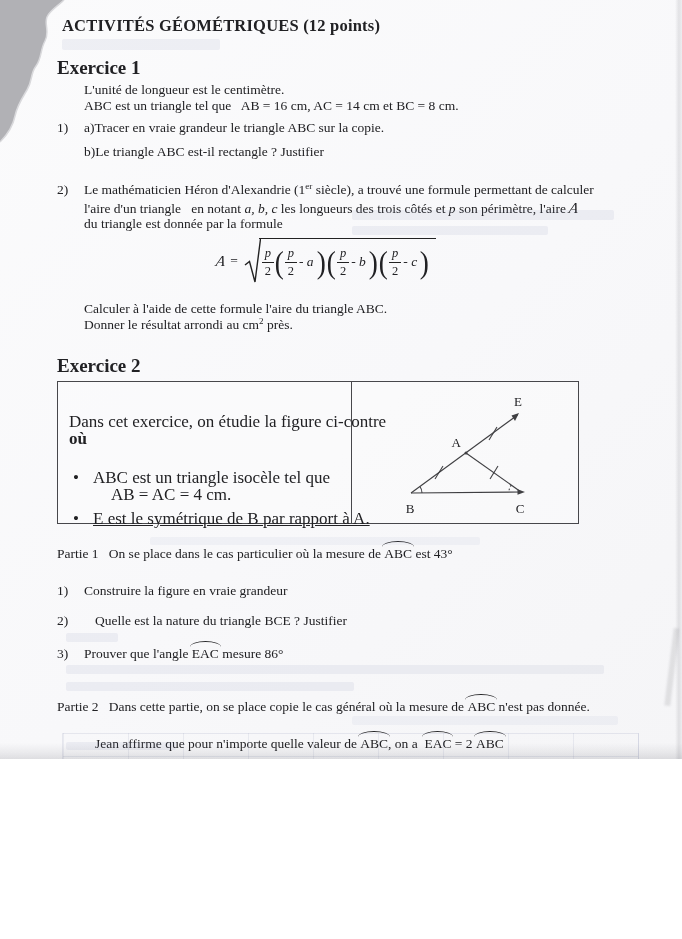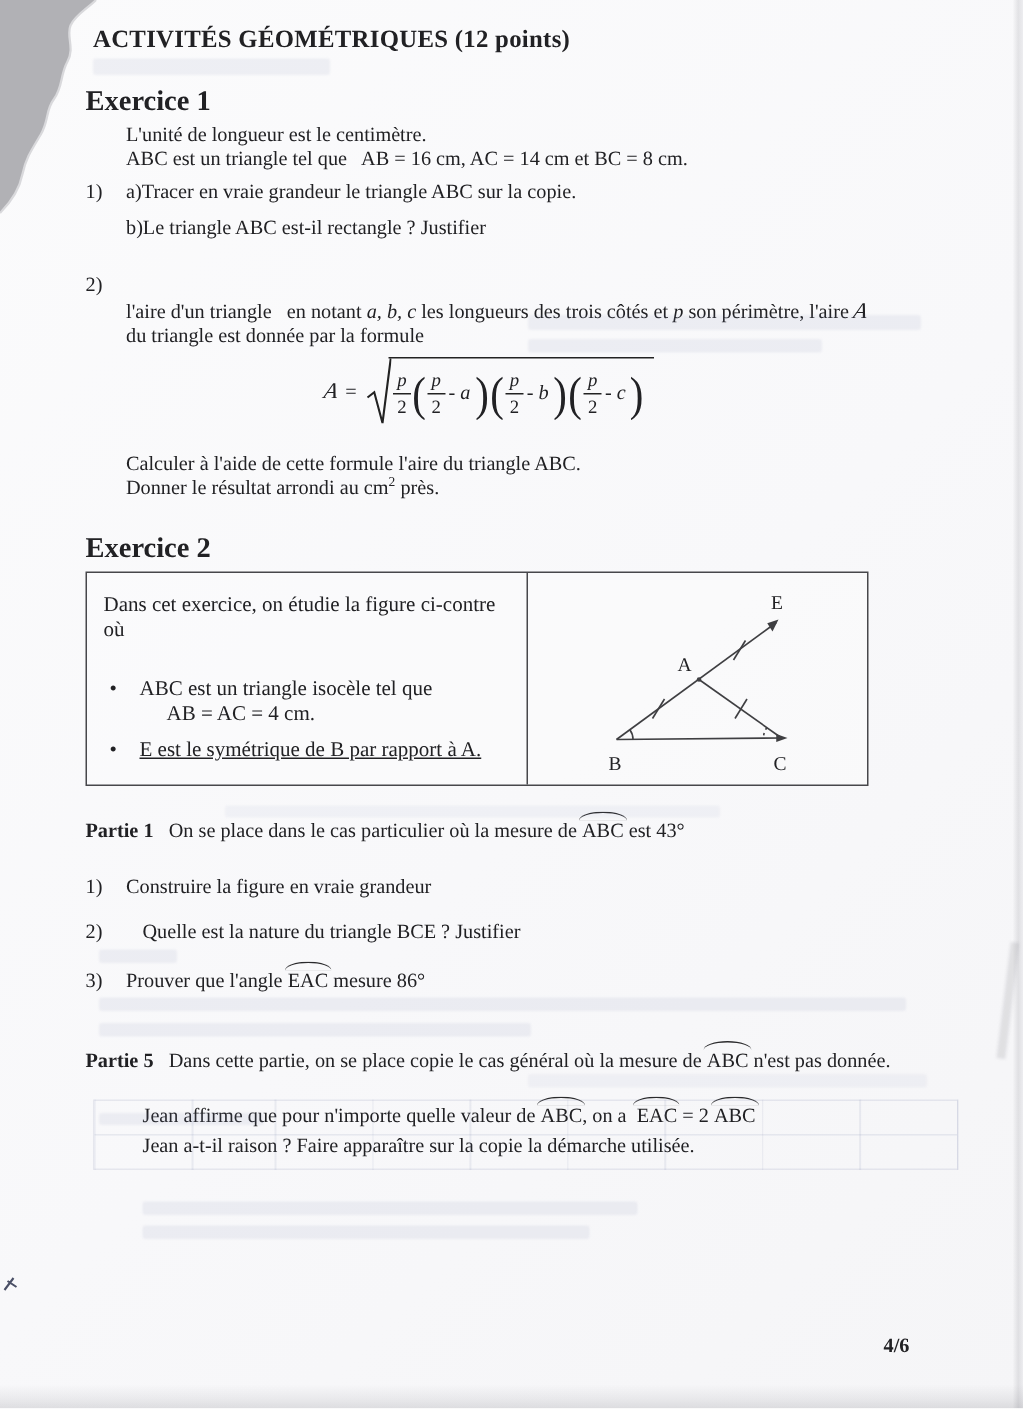--- a/index.html
+++ b/index.html
@@ -1,27 +1,27 @@
 <!DOCTYPE html>
 <html><head>
 <meta charset="utf-8">
 <style>
   html,body{margin:0;padding:0;}
   .scan{
     position:relative;
-    width:682px;height:939px;
+    width:682px;height:759px;
     background:linear-gradient(135deg,#fbfbfc 0%,#f8f8fa 55%,#f5f5f7 100%);
     font-family:"Liberation Serif","DejaVu Serif",serif;
     color:#212124;
     overflow:hidden;
   }
   .abs{position:absolute;white-space:pre;font-size:13.5px;line-height:1.25;}
   .h1{font-weight:bold;font-size:16.5px;letter-spacing:.2px;}
   .h2{font-weight:bold;font-size:19px;}
-  .b{font-weight:bold;}
+  .b{font-weight:normal;}
   .it{font-style:italic;}
   .sup{font-size:9px;position:relative;top:-5px;}
   
   .arc{position:relative;display:inline-block;}
   .arc::before{content:"";position:absolute;top:-5px;left:-2px;right:-2px;height:5px;
     border-top:1.2px solid #2a2a2c;border-radius:50% 50% 0 0 / 100% 100% 0 0;}
   
   .formula{position:absolute;left:216px;top:237px;display:flex;align-items:center;height:48px;font-size:13.5px;}
   .scriptA{font-style:italic;font-size:15px;display:inline-block;transform:skewX(-10deg);margin-right:5px;}
   .eq{margin-right:6px;}
@@ -31,21 +31,21 @@
   .frac{display:inline-block;text-align:center;font-size:12.5px;line-height:1.15;
     vertical-align:middle;font-style:italic;}
   .fnum{display:block;border-bottom:1px solid #222;padding:0 3px 1px;}
   .fden{display:block;padding-top:1px;font-style:normal;}
   .bp{font-size:32px;font-weight:400;line-height:1;display:inline-block;transform:scaleX(.85);}
   .mvar{font-style:italic;margin:0 2px;}
   
   .ex2-box{position:absolute;left:57px;top:381px;width:520px;height:141px;
     border:1.4px solid #47474b;background:rgba(255,255,255,.25);}
   .ex2-divider{position:absolute;left:293px;top:0;bottom:0;width:0;border-left:1.3px solid #47474b;}
-  .cell-abs{position:absolute;white-space:pre;font-size:14px;}
+  .cell-abs{position:absolute;white-space:pre;font-size:17px;margin-top:16px;}
   
   .ghostbar{position:absolute;background:rgba(128,138,176,.10);filter:blur(.7px);border-radius:2px;}
   .ghost-table{position:absolute;left:62px;top:733px;width:575px;height:45px;
     border:1px solid rgba(128,138,176,.16);
     background-image:repeating-linear-gradient(90deg,rgba(128,138,176,.13) 0 1px,transparent 1px 65px);
     background-position:120px 0;filter:blur(.4px);}
   .ghost-table::after{content:"";position:absolute;left:0;right:0;top:22px;height:1px;
     background:rgba(128,138,176,.15);}
   .bottom-shade{position:absolute;left:0;right:0;bottom:0;height:16px;
     background:linear-gradient(180deg,rgba(70,70,80,0) 0%,rgba(70,70,80,.08) 60%,rgba(70,70,80,.15) 100%);}
@@ -72,20 +72,21 @@
   <span class="abs h2" style="left:57px;top:56px;">Exercice 1</span>
 
   <span class="abs" style="left:84px;top:82px;">L'unité de longueur est le centimètre.</span>
   <span class="abs" style="left:84px;top:98px;">ABC est un triangle tel que   AB = 16 cm, AC = 14 cm et BC = 8 cm.</span>
 
   <span class="abs" style="left:57px;top:120px;">1)</span>
   <span class="abs" style="left:84px;top:144px;">b)Le triangle ABC est-il rectangle ? Justifier</span>
   <span class="abs" style="left:84px;top:120px;">a)Tracer en vraie grandeur le triangle ABC sur la copie.</span>
 
   <span class="abs" style="left:57px;top:182px;">2)</span>
+  <span class="abs" style="left:84px;top:182px;"><span>Le mathématicien Héron d'Alexandrie (1</span><span class="sup">er</span><span> siècle), a trouvé une formule permettant de calculer</span></span>
   <span class="abs" style="left:84px;top:199px;"><span>l'aire d'un triangle   en notant </span><span class="it">a, b, c</span><span> les longueurs des trois côtés et </span><span class="it">p</span><span> son périmètre, l'aire </span><span class="scriptA">A</span></span>
   <span class="abs" style="left:84px;top:216px;">du triangle est donnée par la formule</span>
 
   <div class="formula">
     <span class="scriptA">A</span>
     <span class="eq">=</span>
     <span class="sqrt">
       <svg width="17" height="46" viewBox="0 0 17 46" style="flex:none;">
         <path d="M1 27 L5.5 23.5 L11 44 L16.5 1" fill="none" stroke="#222" stroke-width="1.4"></path>
       </svg>
@@ -121,21 +122,21 @@
 
   <span class="abs" style="left:84px;top:301px;">Calculer à l'aide de cette formule l'aire du triangle ABC.</span>
   <span class="abs" style="left:84px;top:317px;"><span>Donner le résultat arrondi au cm</span><span class="sup">2</span><span> près.</span></span>
 
   <span class="abs h2" style="left:57px;top:354px;">Exercice 2</span>
 
   <div class="ex2-box">
     <div class="ex2-divider"></div>
 
     <span class="cell-abs" style="left:11px;top:14px;">Dans cet exercice, on étudie la figure ci-contre</span>
-    <span class="cell-abs" style="left:11px;top:31px;">où</span>
+    <span class="cell-abs" style="left:11px;top:31px;font-weight:bold;">où</span>
     <span class="cell-abs" style="left:15px;top:70px;">•</span>
     <span class="cell-abs" style="left:35px;top:70px;">ABC est un triangle isocèle tel que</span>
     <span class="cell-abs" style="left:53px;top:87px;">AB = AC = 4 cm.</span>
     <span class="cell-abs" style="left:15px;top:111px;">•</span>
     <span class="cell-abs" style="left:35px;top:111px;text-decoration:underline;">E est le symétrique de B par rapport à A.</span>
 
     <svg style="position:absolute;left:294px;top:0;" width="225" height="139" viewBox="0 0 225 139">
       <g stroke="#3f3f42" stroke-width="1.1" fill="none">
 
         <line x1="59" y1="111" x2="170" y2="110"></line>
@@ -170,21 +171,21 @@
 
   <span class="abs" style="left:57px;top:583px;">1)</span>
   <span class="abs" style="left:84px;top:583px;">Construire la figure en vraie grandeur</span>
 
   <span class="abs" style="left:57px;top:613px;">2)</span>
   <span class="abs" style="left:95px;top:613px;">Quelle est la nature du triangle BCE ? Justifier</span>
 
   <span class="abs" style="left:57px;top:646px;">3)</span>
   <span class="abs" style="left:84px;top:646px;"><span>Prouver que l'angle </span><span class="arc">EAC</span><span> mesure 86°</span></span>
 
-  <span class="abs" style="left:57px;top:699px;"><span class="b">Partie 5</span><span>   </span><span>Dans cette partie, on se place copie le cas général où la mesure de </span><span class="arc">ABC</span><span> n'est pas donnée.</span></span>
+  <span class="abs" style="left:57px;top:699px;"><span class="b">Partie 2</span><span>   </span><span>Dans cette partie, on se place copie le cas général où la mesure de </span><span class="arc">ABC</span><span> n'est pas donnée.</span></span>
 
   <span class="abs" style="left:95px;top:736px;"><span>Jean affirme que pour n'importe quelle valeur de </span><span class="arc">ABC</span><span>, on a  </span><span class="arc">EAC</span><span> = 2 </span><span class="arc">ABC</span></span>
   <span class="abs" style="left:95px;top:756px;">Jean a-t-il raison ? Faire apparaître sur la copie la démarche utilisée.</span>
 
   <span class="abs b" style="left:589px;top:889px;">4/6</span>
 
   <div class="ghostbar" style="left:62px;top:39px;width:158px;height:11px;"></div>
   <div class="ghostbar" style="left:352px;top:210px;width:262px;height:10px;"></div>
   <div class="ghostbar" style="left:352px;top:226px;width:196px;height:9px;"></div>
   <div class="ghostbar" style="left:150px;top:537px;width:330px;height:8px;opacity:.7;"></div>

